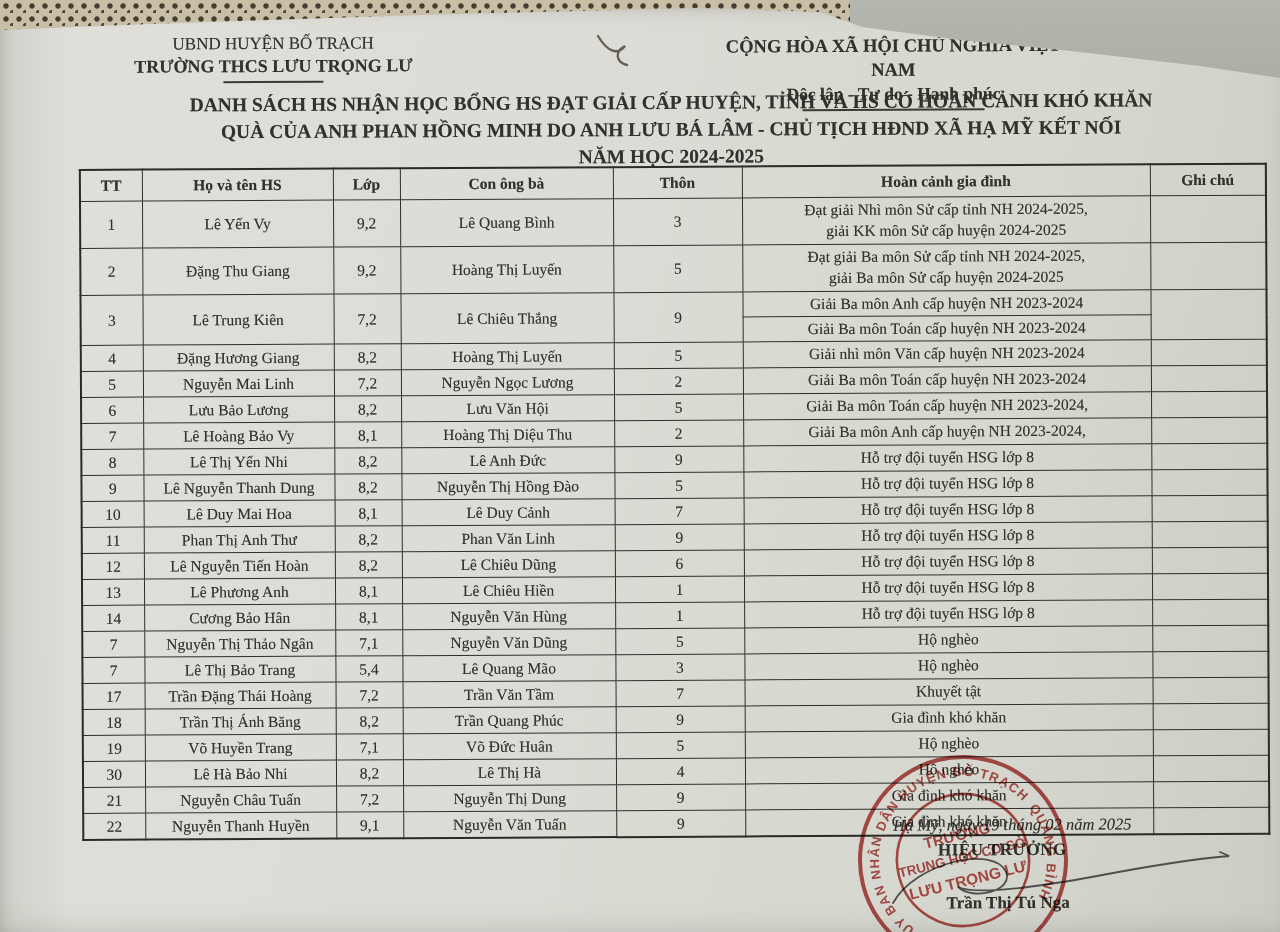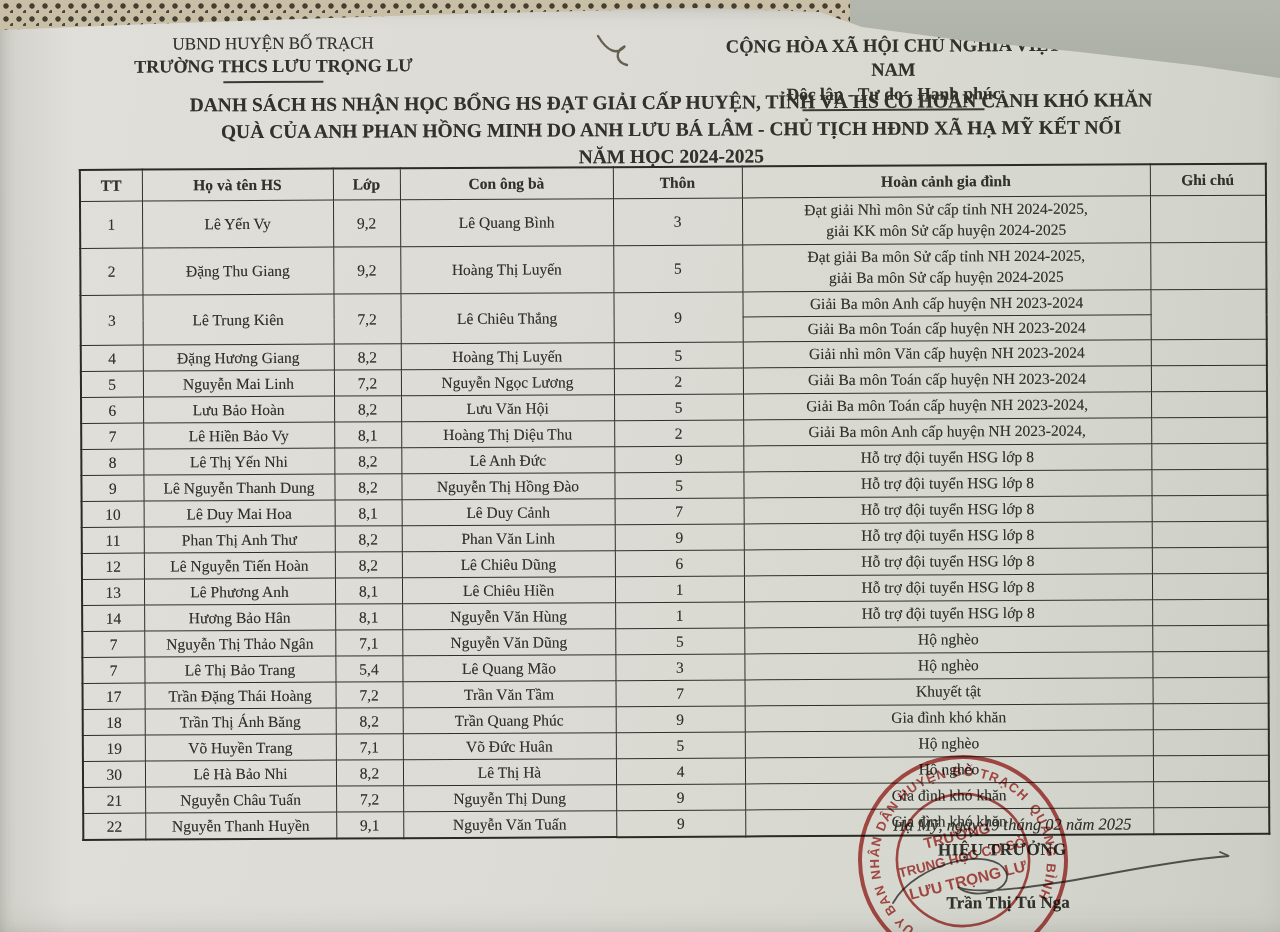--- a/index.html
+++ b/index.html
@@ -165,30 +165,30 @@
             <td>5</td>
             <td>Nguyễn Mai Linh</td>
             <td>7,2</td>
             <td>Nguyễn Ngọc Lương</td>
             <td>2</td>
             <td class="reason">Giải Ba môn Toán cấp huyện NH 2023-2024</td>
             <td></td>
           </tr>
           <tr>
             <td>6</td>
-            <td>Lưu Bảo Hoàn</td>
+            <td>Lưu Bảo Lương</td>
             <td>8,2</td>
             <td>Lưu Văn Hội</td>
             <td>5</td>
             <td class="reason">Giải Ba môn Toán cấp huyện NH 2023-2024,</td>
             <td></td>
           </tr>
           <tr>
             <td>7</td>
-            <td>Lê Hiền Bảo Vy</td>
+            <td>Lê Hoàng Bảo Vy</td>
             <td>8,1</td>
             <td>Hoàng Thị Diệu Thu</td>
             <td>2</td>
             <td class="reason">Giải Ba môn Anh cấp huyện NH 2023-2024,</td>
             <td></td>
           </tr>
           <tr>
             <td>8</td>
             <td>Lê Thị Yến Nhi</td>
             <td>8,2</td>
@@ -237,21 +237,21 @@
             <td>13</td>
             <td>Lê Phương Anh</td>
             <td>8,1</td>
             <td>Lê Chiêu Hiền</td>
             <td>1</td>
             <td class="reason">Hỗ trợ đội tuyển HSG lớp 8</td>
             <td></td>
           </tr>
           <tr>
             <td>14</td>
-            <td>Hương Bảo Hân</td>
+            <td>Cương Bảo Hân</td>
             <td>8,1</td>
             <td>Nguyễn Văn Hùng</td>
             <td>1</td>
             <td class="reason">Hỗ trợ đội tuyển HSG lớp 8</td>
             <td></td>
           </tr>
           <tr>
             <td>7</td>
             <td>Nguyễn Thị Thảo Ngân</td>
             <td>7,1</td>

